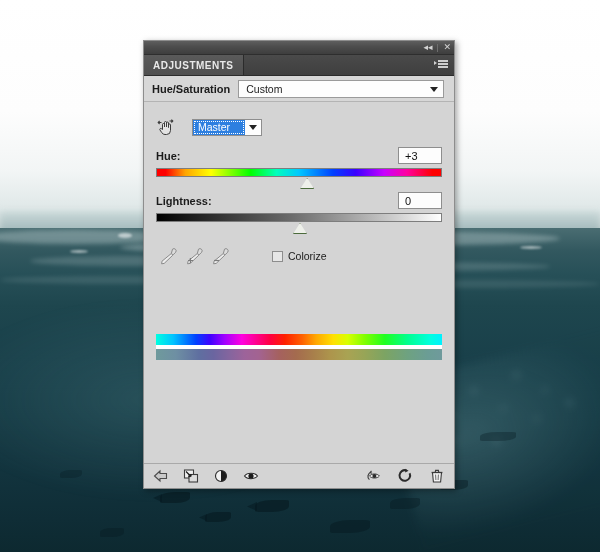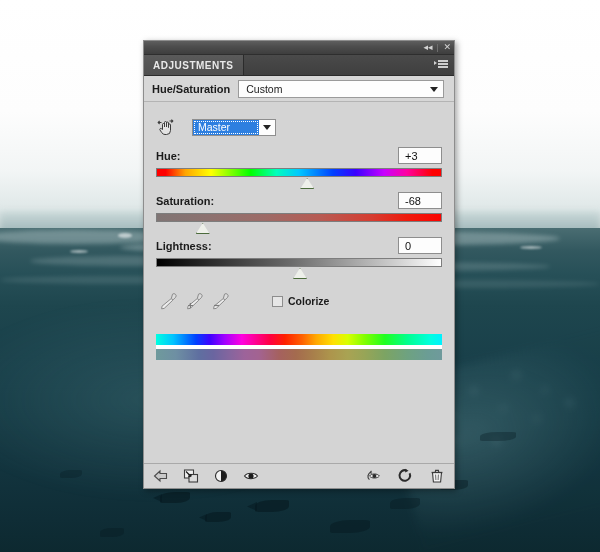--- a/index.html
+++ b/index.html
@@ -107,21 +107,21 @@
     display:flex;align-items:center;justify-content:space-between;padding:1px 5px 0 7px;
     font-size:10.5px;color:#1b1b1b;cursor:pointer;box-sizing:border-box;
   }
   .caret{width:0;height:0;border-left:4px solid transparent;border-right:4px solid transparent;border-top:5px solid #222;}
 
   .body{padding:10px 12px 0 12px;position:relative;}
 
   .row-master{display:flex;align-items:center;gap:16px;height:26px;margin:2px 0 6px 0;}
   .hand-icon{width:20px;height:20px;position:relative;flex:none;}
   .master-select{
-    width:84px;height:17px;background:#fdfdfd;border:1px solid #8e8e8e;
+    width:70px;height:17px;background:#fdfdfd;border:1px solid #8e8e8e;
     display:flex;align-items:stretch;box-sizing:border-box;cursor:pointer;
   }
   .master-val{
     flex:1;background:#2d7fe0;color:#fff;font-size:10.5px;
     display:flex;align-items:center;padding-left:5px;
     outline:1px dotted #fff;outline-offset:-2px;
   }
   .master-arrow{width:16px;display:flex;align-items:center;justify-content:center;background:#fdfdfd;}
 
   .slider-block{margin-bottom:3px;}
@@ -141,21 +141,21 @@
     position:absolute;top:10px;width:12px;height:9px;
     background:#eef0ea;border:1px solid #4c6b3c;
     clip-path:polygon(50% 0,100% 100%,0 100%);
     transform:translateX(-6px);cursor:pointer;
   }
 
   .tools-row{display:flex;align-items:center;margin-top:12px;height:22px;gap:0px;}
   .dropper{width:24px;height:20px;position:relative;margin-right:2px;cursor:pointer;}
   .colorize-wrap{display:flex;align-items:center;gap:5px;margin-left:38px;cursor:pointer;}
   .cbox{width:11px;height:11px;background:#e6e6e6;border:1px solid #8d8d8d;box-sizing:border-box;}
-  .cbox-lbl{font-size:10.5px;color:#1b1b1b;font-weight:bold;}
+  .cbox-lbl{font-size:10.5px;color:#1b1b1b;}
 
   .spectrum-wrap{position:absolute;left:12px;top:293px;width:286px;}
   .spec{height:11px;width:100%;}
   .spec.vivid{background:linear-gradient(90deg,#00ffe0 0%,#00c4ff 6%,#0040ff 14%,#4000ff 19%,#a000ff 24%,#ff00e0 30%,#ff00a0 34%,#ff0040 40%,#ff2000 45%,#ff6000 51%,#ffa800 56%,#ffe000 62%,#d8ff00 67%,#80ff00 73%,#20ff20 80%,#00ff90 88%,#00ffe0 96%,#00f0ff 100%);}
   .spec.gap{height:4px;background:#fff;}
   .spec.muted{background:linear-gradient(90deg,#6f9a9c 0%,#6e8fa3 7%,#5f6fa0 15%,#6a65a0 20%,#86659e 26%,#9d639a 31%,#a36391 36%,#a5615f 43%,#a46b4e 49%,#a87f4b 55%,#ad954c 61%,#a9a353 67%,#97a557 73%,#7ca463 80%,#6ea281 88%,#6b9d95 95%,#6f9a9c 100%);}
 
   .footer{
     position:absolute;left:0;bottom:0;width:100%;height:25px;
     border-top:1px solid #a9a9a9;display:flex;align-items:center;
@@ -276,30 +276,20 @@
             <span class="slider-label">Hue:</span>
             <span class="valbox">+3</span>
           </div>
           <div class="track-wrap">
             <div class="track hue"></div>
             <div class="thumb" style="left:52.5%"></div>
           </div>
         </div>
         <div class="slider-block">
           <div class="slider-top">
-            <span class="slider-label">Saturation:</span>
-            <span class="valbox">-68</span>
-          </div>
-          <div class="track-wrap">
-            <div class="track sat"></div>
-            <div class="thumb" style="left:16%"></div>
-          </div>
-        </div>
-        <div class="slider-block">
-          <div class="slider-top">
             <span class="slider-label">Lightness:</span>
             <span class="valbox">0</span>
           </div>
           <div class="track-wrap">
             <div class="track lig"></div>
             <div class="thumb" style="left:50%"></div>
           </div>
         </div>
       </div>
 

